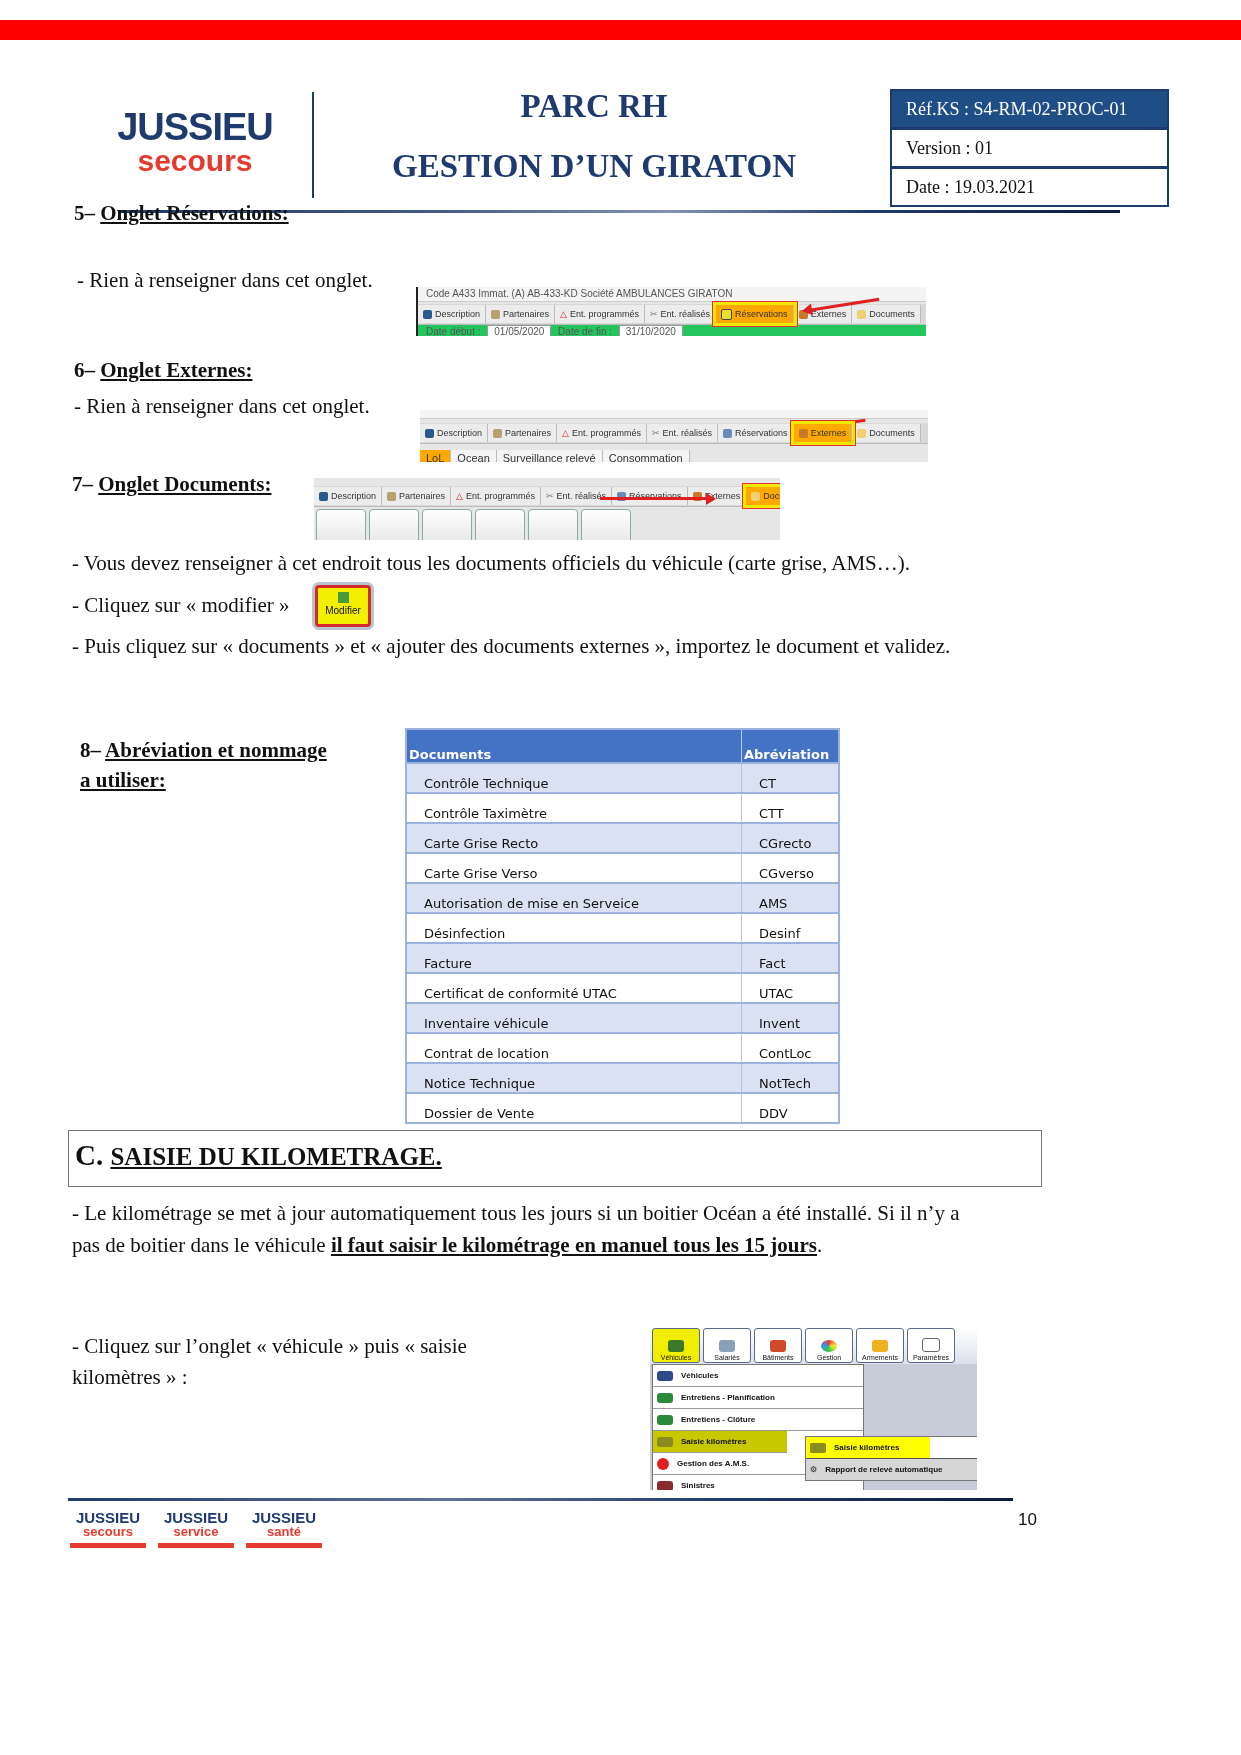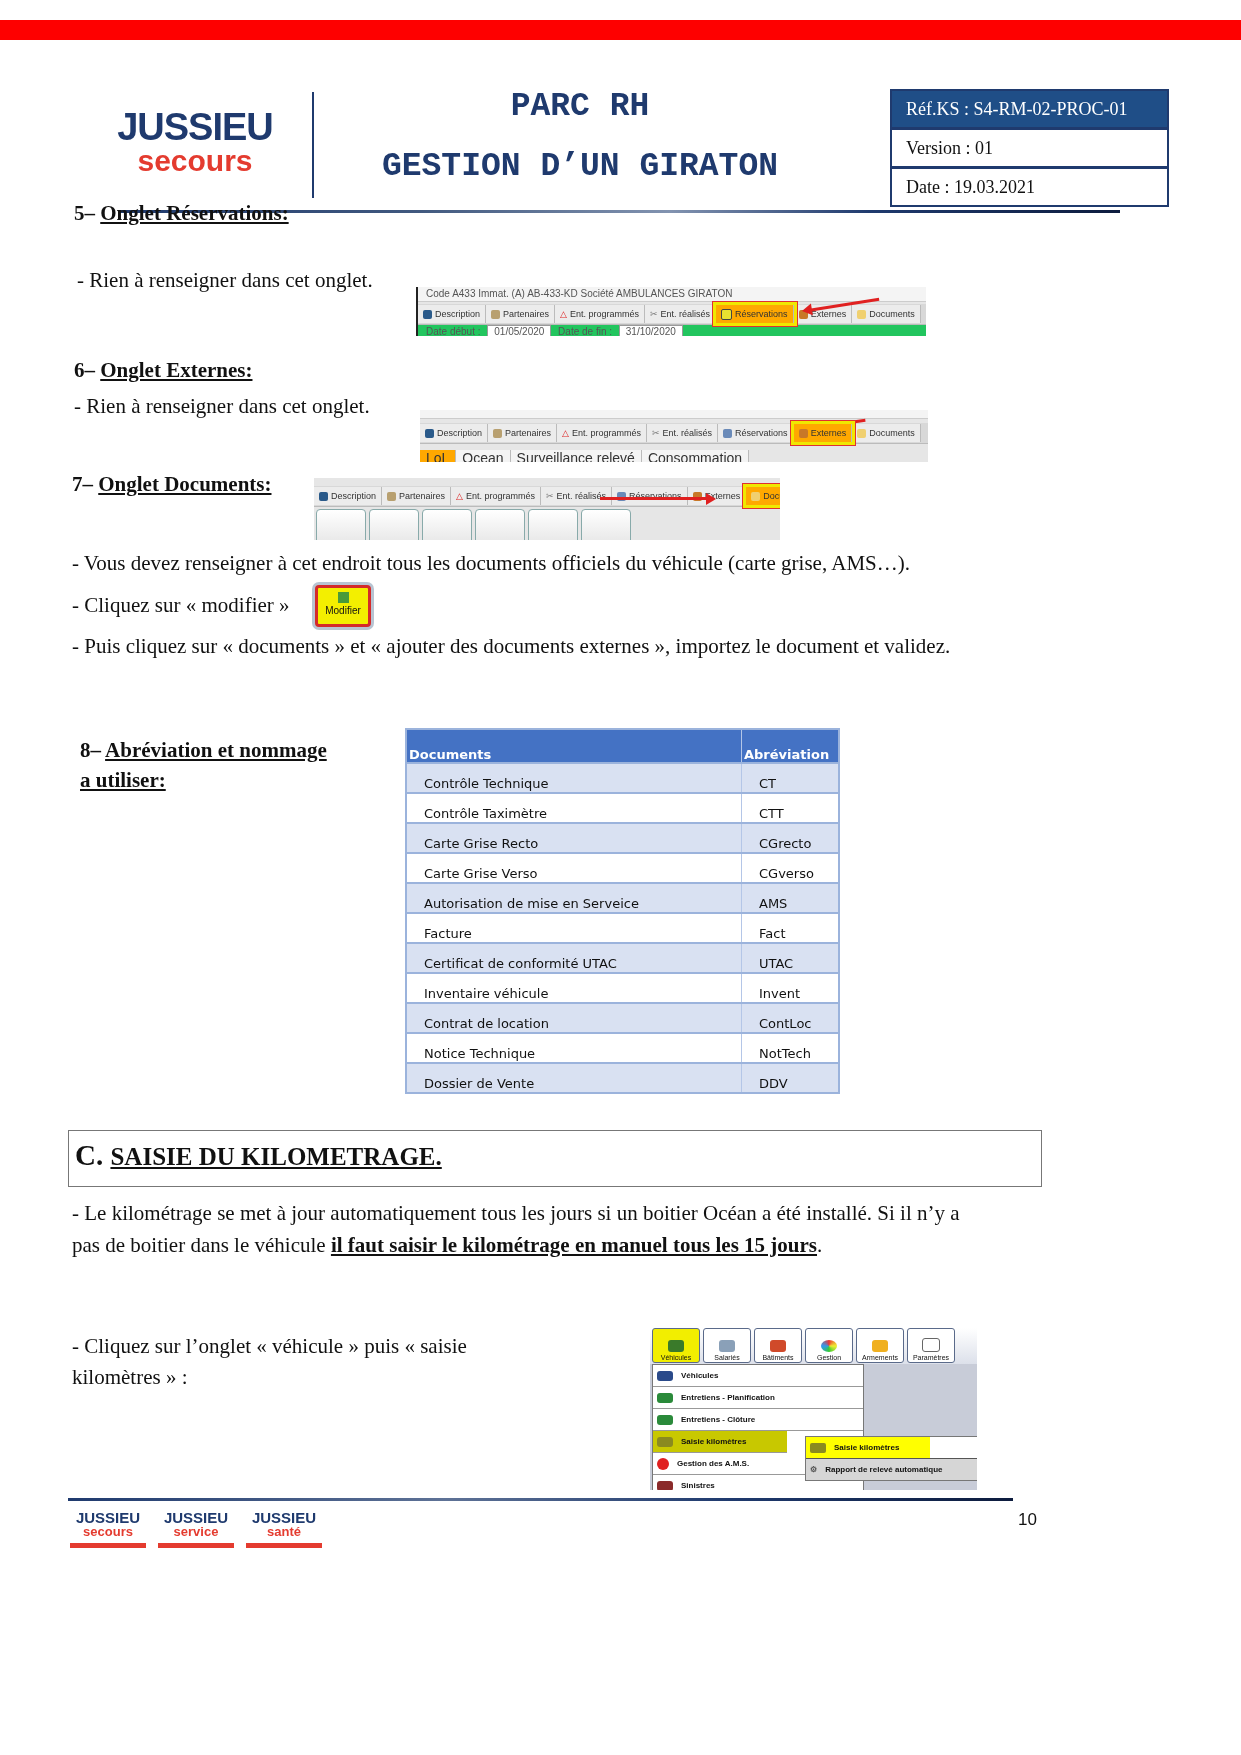--- a/index.html
+++ b/index.html
@@ -4,21 +4,21 @@
 <style>
   html, body { margin:0; padding:0; background:#fff; }
   body { width:1241px; height:1755px; position:relative; overflow:hidden; font-family:"Liberation Serif", serif; color:#111; }
   .abs { position:absolute; }
   .topbar { left:0; top:20px; width:1241px; height:20px; background:#fe0000; }
   
   .logo { left:100px; top:108px; width:190px; text-align:center; font-family:"Liberation Sans", sans-serif; font-weight:bold; line-height:1; }
   .logo .l1 { color:#1f3a6e; font-size:38px; letter-spacing:-1px; }
   .logo .l2 { color:#e43b2f; font-size:30px; margin-top:0px; }
   .vsep { left:312px; top:92px; width:2px; height:106px; background:#1f3a6e; }
-  .htitle { left:320px; width:520px; text-align:center; font-family:Liberation Mono, monospace; font-weight:bold; color:#1f3a6e; }
+  .htitle { left:334px; width:520px; text-align:center; font-family:Liberation Serif, serif; font-weight:bold; color:#1f3a6e; }
   .ht1 { top:88px; font-size:33px; }
   .ht2 { top:148px; font-size:33px; }
   .refbox { left:890px; top:89px; width:275px; border:2px solid #1f3a6e; }
   .refbox div { height:36px; line-height:36px; padding-left:14px; font-size:18px; border-top:3px solid #1f3a6e; }
   .refbox div:first-child { background:#1f4e87; color:#fff; border-top:none; }
   .hrule { left:120px; top:210px; width:1000px; height:3px; background:linear-gradient(90deg,#1f3a6e 0%,#41597f 30%,#8293b0 55%,#1f3a6e 75%,#0d1c3e 100%); }
   
   .txt { font-size:21px; white-space:nowrap; }
   .sec { font-weight:bold; font-size:21px; }
   .sec u { text-decoration:underline; }
@@ -167,21 +167,21 @@
       </div>
     <div class="tab hl">
         <span class="ico" style="background:#c87828"></span>
         <span>Externes</span>
       </div>
     <div class="tab">
         <span class="ico" style="background:#f0d070"></span>
         <span>Documents</span>
       </div>
   </div>
-  <div style="display:flex; margin-top:6px; font-size:14px;">
+  <div style="display:flex; margin-top:6px; font-size:11px;">
     <div class="subtab hl">LoL</div>
     <div class="subtab">Ocean</div>
     <div class="subtab">Surveillance relevé</div>
     <div class="subtab">Consommation</div>
   </div>
 </div>
 <div class="abs arrow" style="left:800px; top:428px; width:66px; transform:rotate(-8deg);"></div>
 
 <div class="abs sec" style="left:72px; top:472px;">
   <span>7–</span>
@@ -277,20 +277,24 @@
       </tr>
       <tr>
         <td>Carte Grise Verso</td>
         <td>CGverso</td>
       </tr>
       <tr>
         <td>Autorisation de mise en Serveice</td>
         <td>AMS</td>
       </tr>
       <tr>
+        <td>Désinfection</td>
+        <td>Desinf</td>
+      </tr>
+      <tr>
         <td>Facture</td>
         <td>Fact</td>
       </tr>
       <tr>
         <td>Certificat de conformité UTAC</td>
         <td>UTAC</td>
       </tr>
       <tr>
         <td>Inventaire véhicule</td>
         <td>Invent</td>

